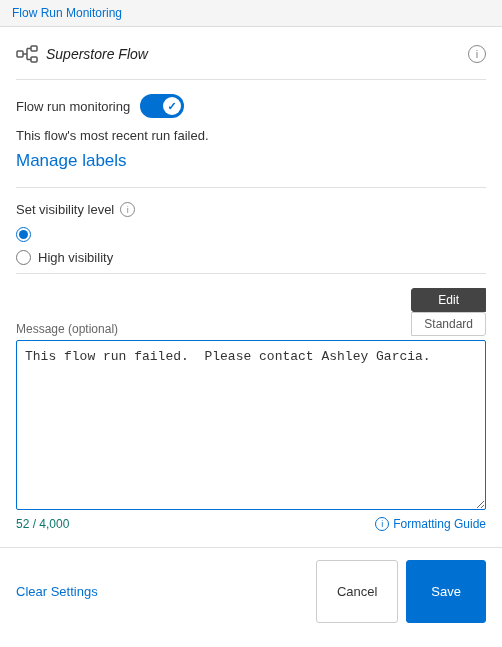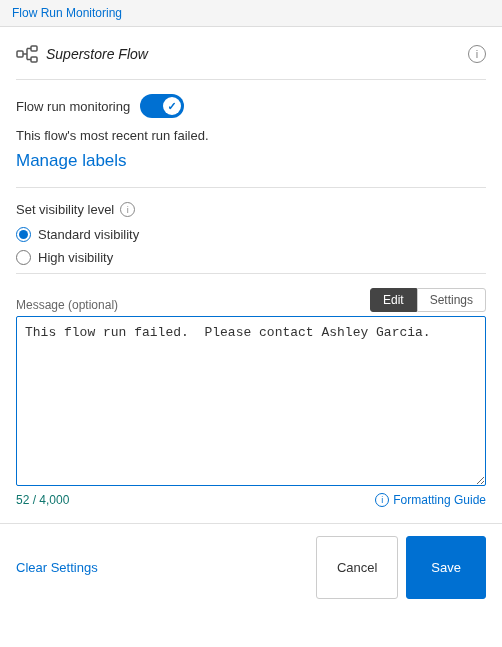--- a/index.html
+++ b/index.html
@@ -186,20 +186,21 @@
       align-items: flex-end;
       justify-content: space-between;
       margin-bottom: 0;
     }
     .message-label {
       font-size: 12px;
       color: #666;
     }
     .tab-group {
       display: flex;
+      flex-direction: column;
     }
     .tab-btn {
       padding: 4px 12px;
       font-size: 12px;
       border: 1px solid #ccc;
       cursor: pointer;
       background: #fff;
       color: #555;
     }
     .tab-btn.active {
@@ -352,37 +353,36 @@
   <hr class="divider">
 
   
   <div class="visibility-section">
     <div class="visibility-label-row">
       <span class="visibility-label">Set visibility level</span>
       <div class="info-icon-sm">i</div>
     </div>
     <label class="radio-option">
       <input type="radio" name="visibility" value="standard" checked="" style="">
-      <span class="radio-label">Standard visibility</span>
     </label>
     <label class="radio-option">
       <input type="radio" name="visibility" value="high" style="">
       <span class="radio-label">High visibility</span>
     </label>
   </div>
 
   <hr class="divider">
 
   
   <div class="message-section">
     <div class="message-header-row">
       <span class="message-label">Message (optional)</span>
       <div class="tab-group">
         <button class="tab-btn active">Edit</button>
-        <button class="tab-btn">Settings</button>
+        <button class="tab-btn">Standard</button>
       </div>
     </div>
     <textarea class="message-textarea" style="">This flow run failed.  Please contact Ashley Garcia.</textarea>
     <div class="char-count-row">
       <span class="char-count">52 / 4,000</span>
       <div class="formatting-guide">
         <div class="formatting-guide-icon">i</div>
         <span>Formatting Guide</span>
       </div>
     </div>

